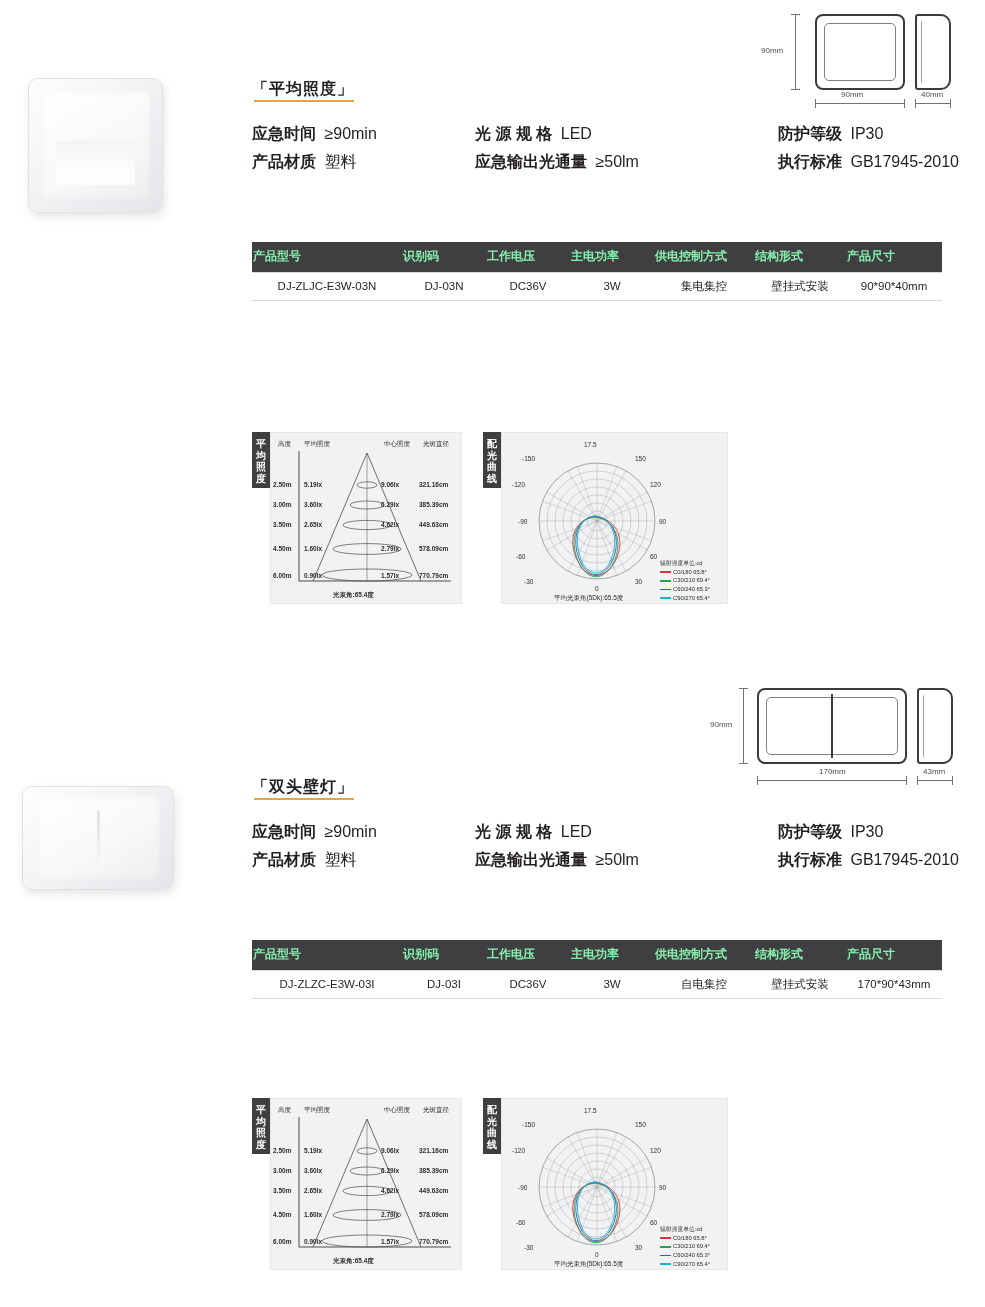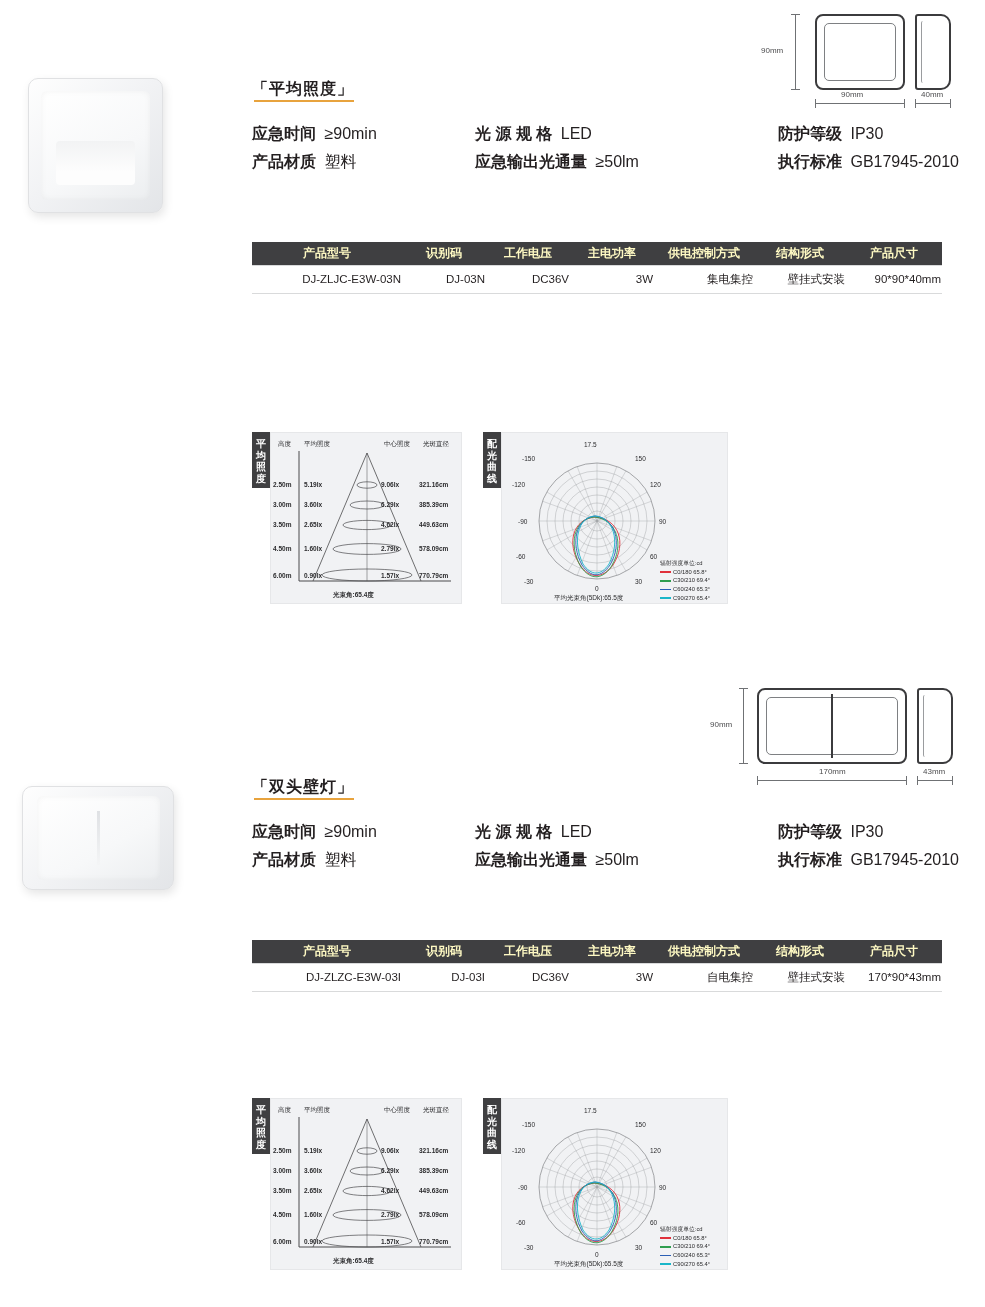--- a/index.html
+++ b/index.html
@@ -105,32 +105,32 @@
   
   .spec { position: absolute; font-size: 16px; color: #231f20; white-space: nowrap; }
   .spec .k { font-weight: bold; }
   .spec .v { font-weight: normal; margin-left: 4px; }
 
   
   .tbl { position: absolute; width: 690px; }
   table { border-collapse: collapse; width: 100%; table-layout: fixed; }
   thead th {
     background: #3f3f41;
-    color: #fef9c3;
+    color: #86efac;
     font-size: 12px;
     font-weight: bold;
-    height: 23px;
-    text-align: center;
+    height: 30px;
+    text-align: left;
     border: none;
   }
   tbody td {
     font-size: 11.5px;
     color: #231f20;
     height: 28px;
-    text-align: right;
+    text-align: center;
     border-bottom: 1px solid #d9dadb;
     background: #fff;
   }
   tbody tr:first-child td { border-top: 1px solid #d9dadb; }
 
   
   .diagram-wrap { position: absolute; }
   .side-tab {
     position: absolute;
     width: 18px;

